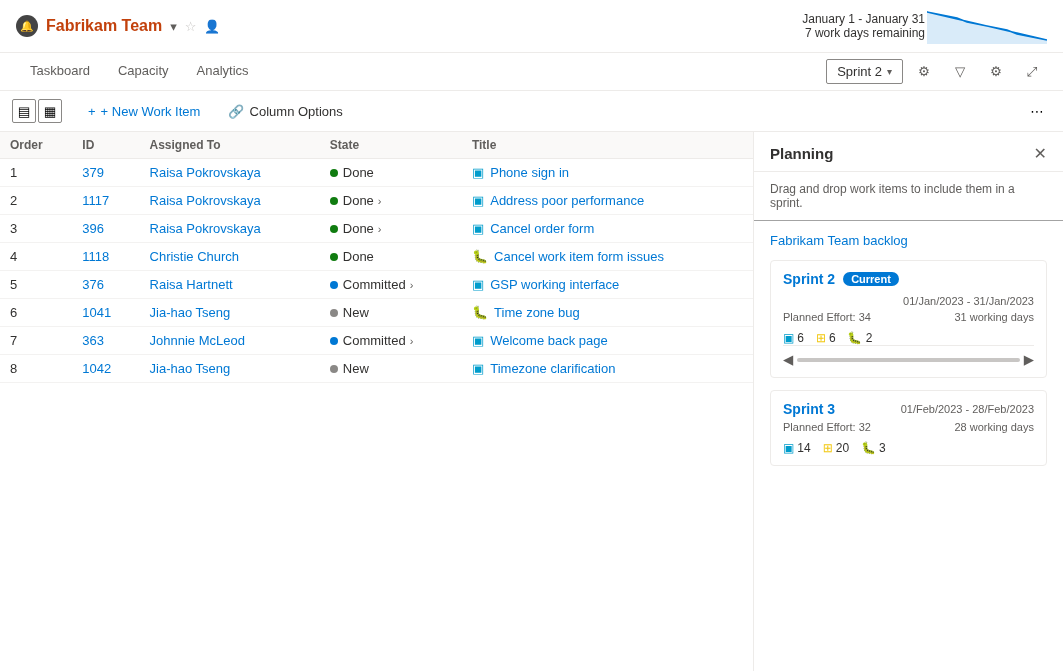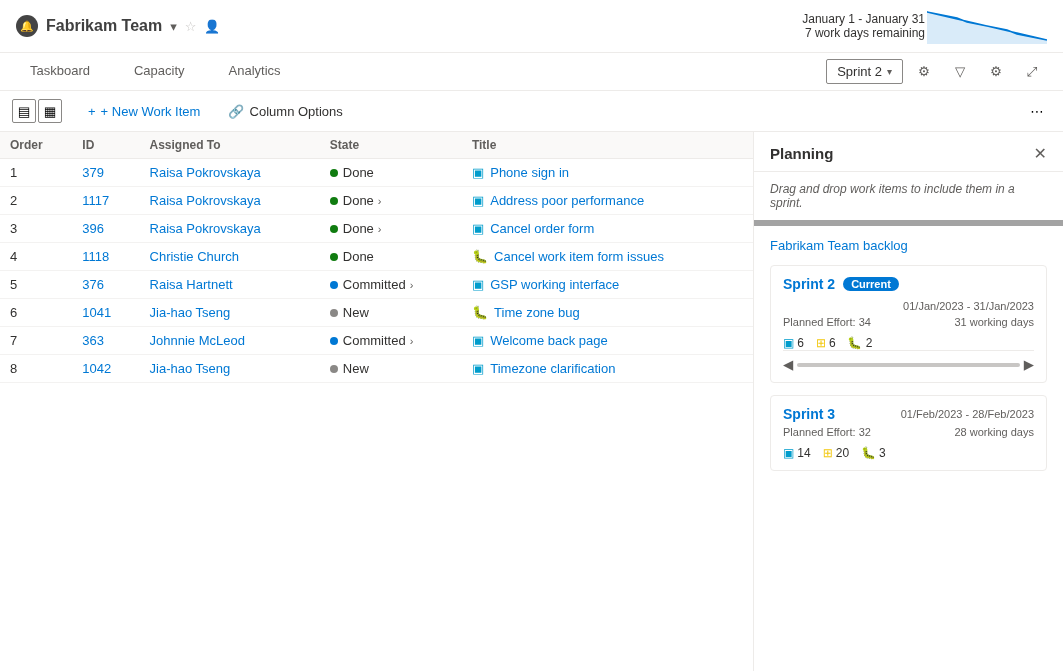--- a/index.html
+++ b/index.html
@@ -4,27 +4,27 @@
   <style>
     * { box-sizing: border-box; margin: 0; padding: 0; }
     body { font-family: 'Segoe UI', Arial, sans-serif; font-size: 13px; background: #f4f4f4; color: #323130; }
 
     .app-container { display: flex; flex-direction: column; height: 671px; width: 1063px; background: #fff; overflow: hidden; }
 
     
     .header { display: flex; align-items: center; justify-content: space-between; padding: 8px 16px; background: #fff; border-bottom: 1px solid #edebe9; }
     .header-left { display: flex; align-items: center; gap: 8px; }
     .team-icon { width: 22px; height: 22px; background: #444; border-radius: 50%; display: flex; align-items: center; justify-content: center; color: #fff; font-size: 11px; }
-    .team-name { font-size: 16px; font-weight: 600; color: #404040; }
+    .team-name { font-size: 16px; font-weight: 600; color: #c2410c; }
     .header-right { display: flex; align-items: center; gap: 2px; }
     .sprint-info { text-align: right; font-size: 12px; color: #323130; }
     .sprint-chart { width: 120px; height: 36px; }
 
     
-    .nav-tabs { display: flex; align-items: center; padding: 0 16px; background: #fff; border-bottom: 1px solid #edebe9; gap: 16px; }
+    .nav-tabs { display: flex; align-items: center; padding: 0 16px; background: #fff; border-bottom: 1px solid #edebe9; gap: 0; }
     .nav-tab { padding: 10px 14px; font-size: 13px; color: #605e5c; cursor: pointer; border-bottom: 2px solid transparent; text-decoration: none; }
     .nav-tab.active { color: #0078d4; border-bottom: 2px solid #0078d4; font-weight: 600; }
 
     
     .toolbar { display: flex; align-items: center; padding: 6px 12px; background: #fff; border-bottom: 1px solid #edebe9; gap: 8px; }
     .toolbar-btn { display: flex; align-items: center; gap: 5px; padding: 5px 10px; border: none; background: none; cursor: pointer; color: #323130; font-size: 13px; border-radius: 2px; }
     .toolbar-more { margin-left: auto; width: 28px; height: 28px; border: none; background: none; cursor: pointer; display: flex; align-items: center; justify-content: center; border-radius: 2px; }
     .view-toggle { display: flex; gap: 2px; margin-right: 8px; }
     .view-btn { width: 24px; height: 24px; border: 1px solid #8a8886; background: none; cursor: pointer; border-radius: 2px; display: flex; align-items: center; justify-content: center; }
 
@@ -43,21 +43,21 @@
     .state-new { background: #8a8886; }
     .state-cell { display: flex; align-items: center; }
     .chevron { color: #605e5c; font-size: 11px; margin-left: 4px; }
     .title-cell { display: flex; align-items: center; gap: 6px; }
 
     
     .planning-panel { width: 310px; border-left: 1px solid #edebe9; background: #fff; display: flex; flex-direction: column; overflow: hidden; }
     .planning-header { display: flex; align-items: center; justify-content: space-between; padding: 12px 16px 8px; border-bottom: 1px solid #edebe9; }
     .planning-title { font-size: 15px; font-weight: 600; }
     .planning-close { border: none; background: none; cursor: pointer; color: #605e5c; font-size: 16px; border-radius: 2px; }
-    .planning-desc { padding: 10px 16px; font-size: 12px; color: #605e5c; border-bottom: 6px solid #a3a3a3; font-style: italic; }
+    .planning-desc { padding: 10px 16px; font-size: 12px; color: #605e5c; border-bottom: 1px solid #a3a3a3; }
     .planning-body { flex: 1; overflow-y: auto; padding: 12px 16px; display: flex; flex-direction: column; gap: 12px; }
     .backlog-link { color: #0078d4; font-size: 13px; cursor: pointer; text-decoration: none; }
 
     .sprint-card { border: 1px solid #edebe9; border-radius: 4px; padding: 10px 12px; }
     .sprint-card-header { display: flex; align-items: center; gap: 8px; margin-bottom: 4px; flex-wrap: wrap; }
     .sprint-name { font-size: 14px; font-weight: 600; color: #0078d4; cursor: pointer; }
     .current-badge { background: #0078d4; color: #fff; border-radius: 10px; padding: 1px 8px; font-size: 11px; font-weight: 600; }
     .sprint-dates { font-size: 11px; color: #605e5c; margin-left: auto; }
     .sprint-meta { display: flex; justify-content: space-between; font-size: 11px; color: #605e5c; margin-bottom: 8px; }
     .sprint-items { display: flex; gap: 12px; align-items: center; margin-top: 6px; }

